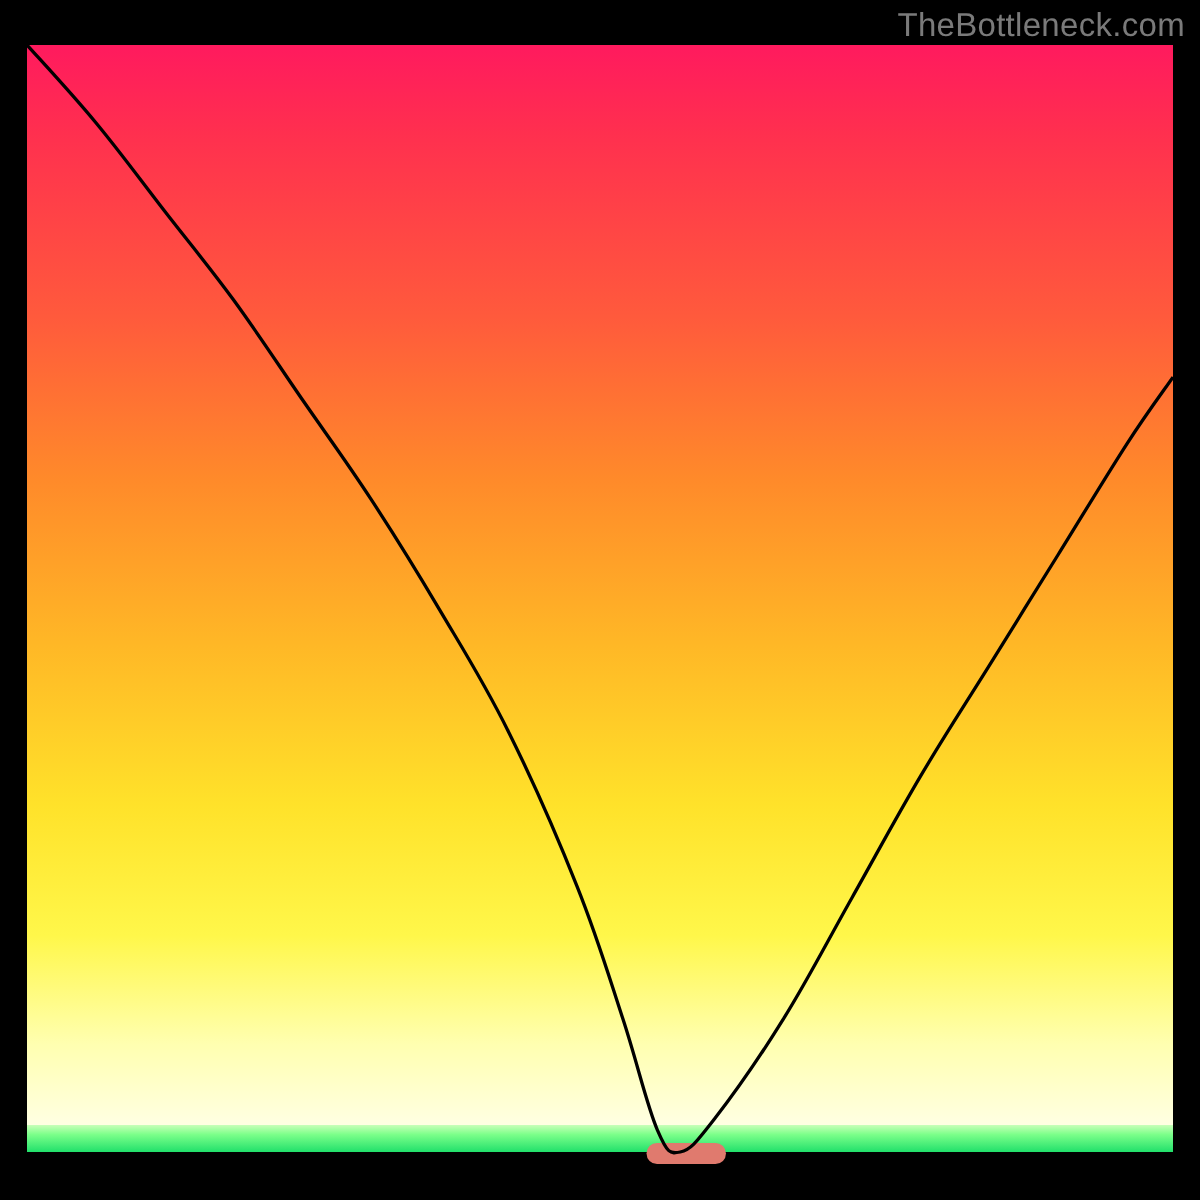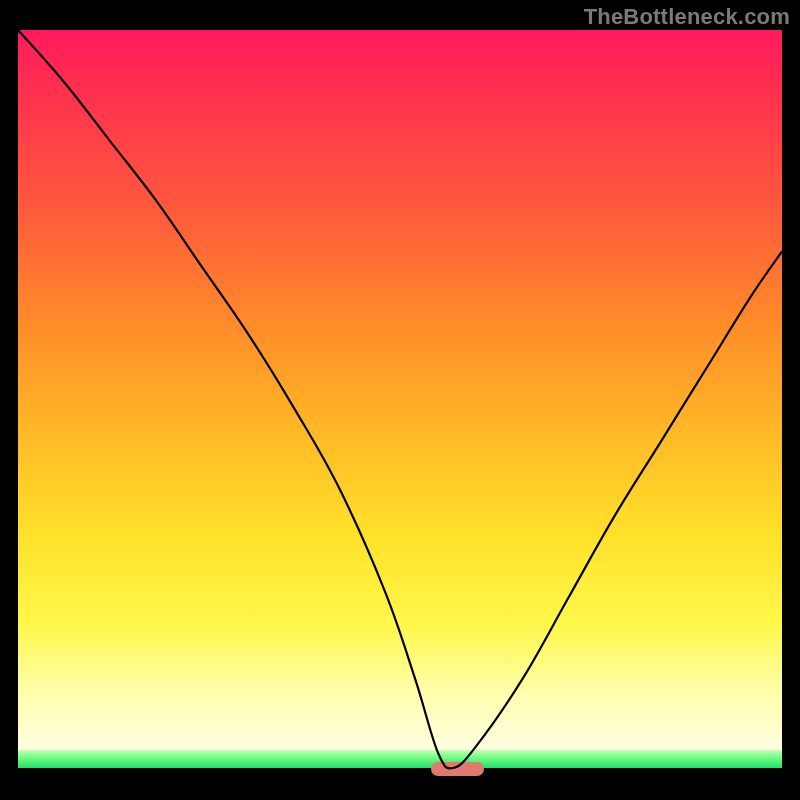--- a/index.html
+++ b/index.html
@@ -16,21 +16,21 @@
     width: 800px;
     height: 800px;
     background: #000;
   }
   .attribution {
     position: absolute;
     top: 4px;
     right: 10px;
     color: #7a7a7a;
     font-size: 22px;
-    font-weight: 700;
+    font-weight: 400;
     letter-spacing: 0.2px;
     text-align: center;
   }
   .plot-area {
     position: absolute;
     left: 18px;
     top: 30px;
     width: 764px;
     height: 752px;
     overflow: hidden;

